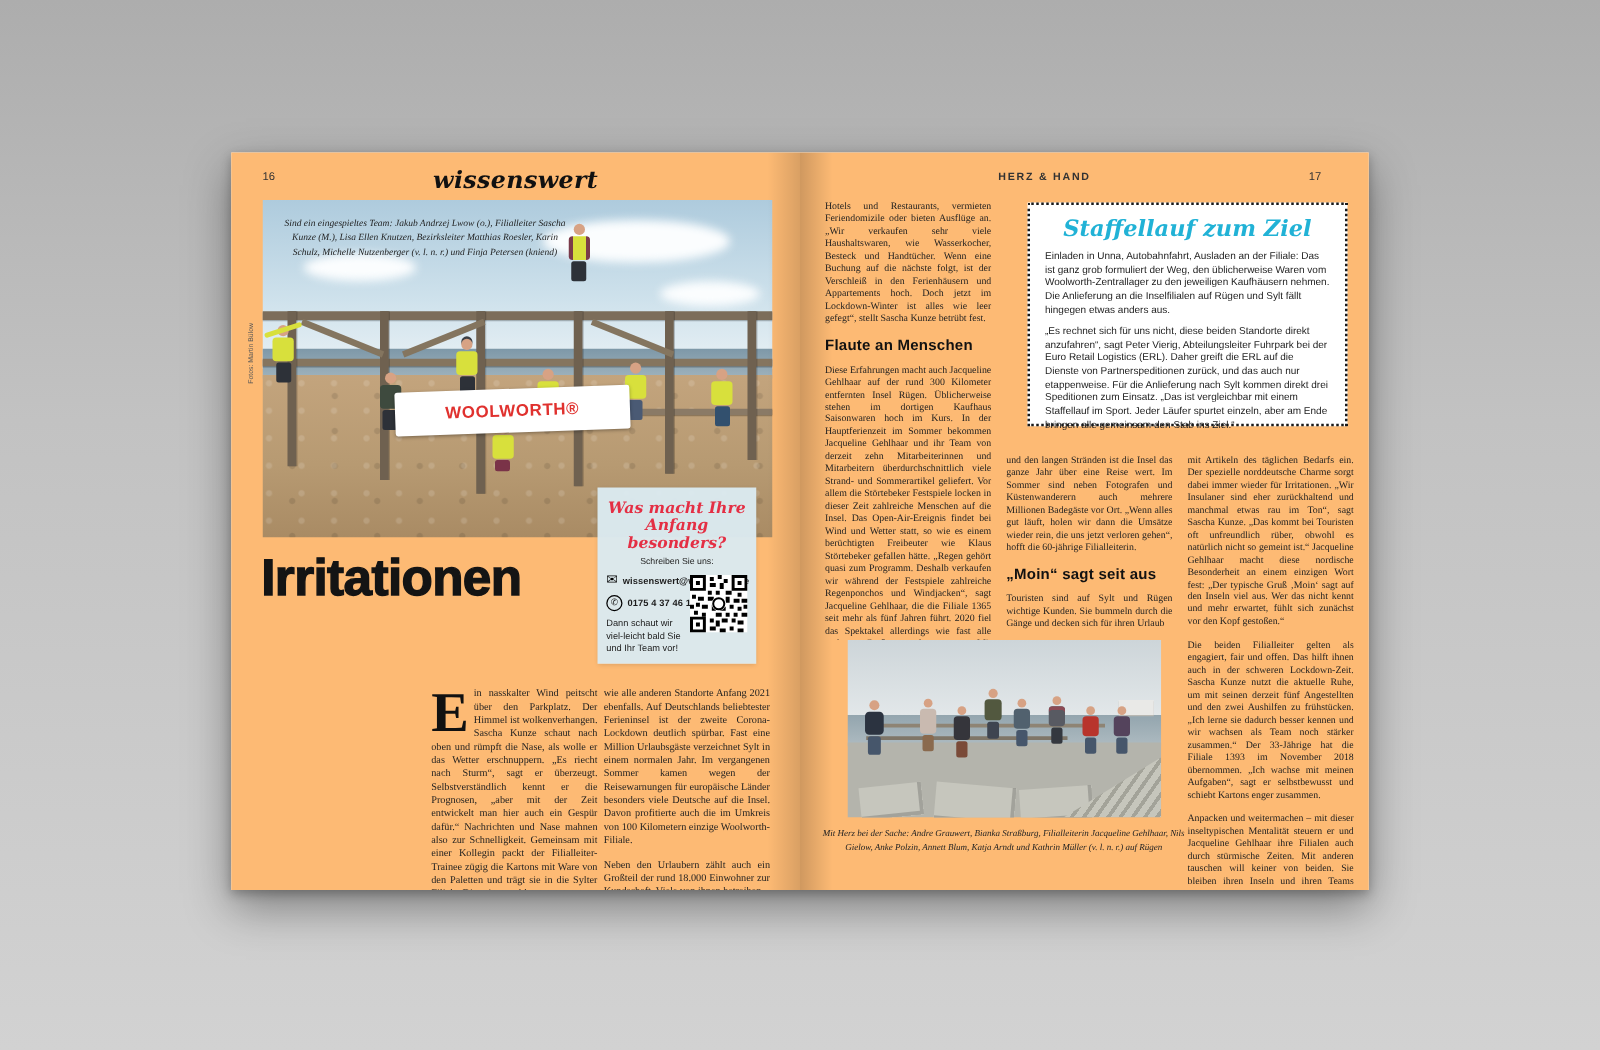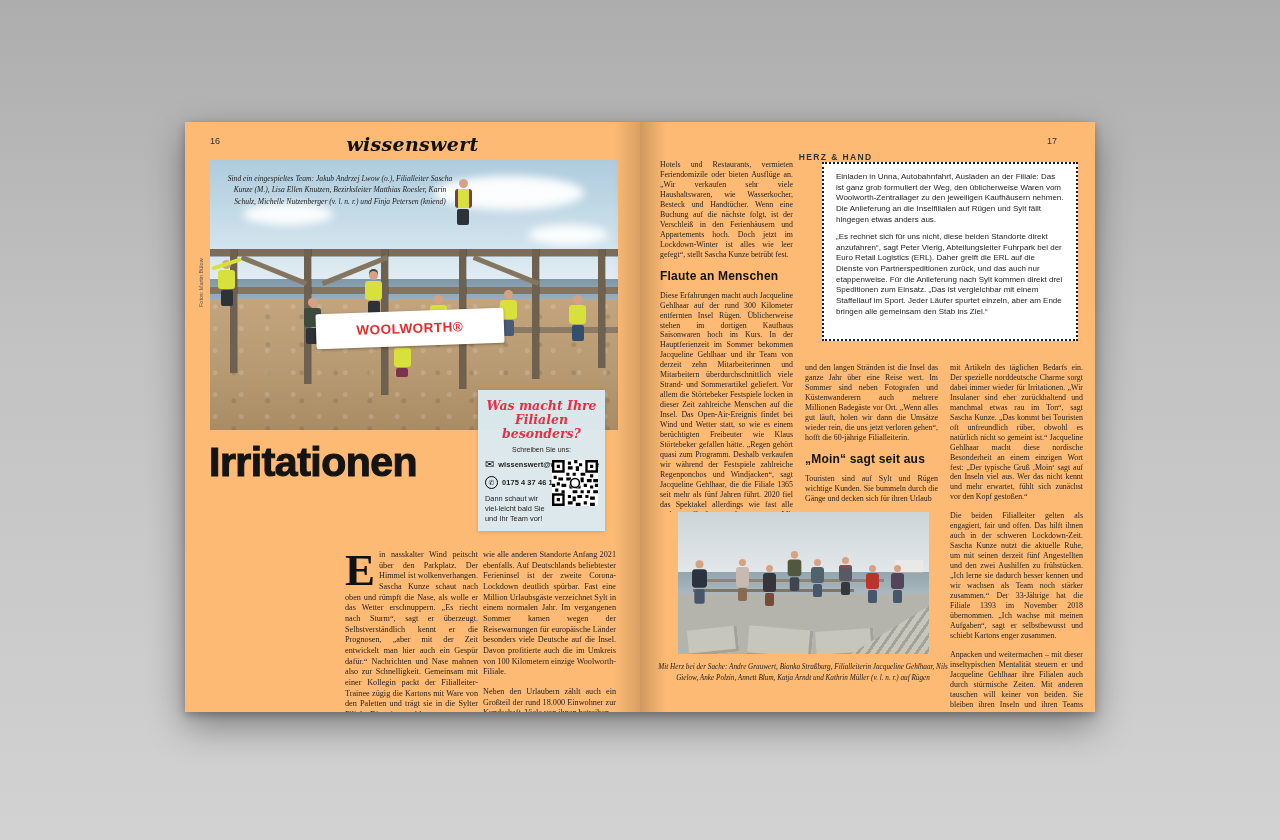--- a/index.html
+++ b/index.html
@@ -19,21 +19,21 @@
     background:linear-gradient(to left,rgba(0,0,0,.14),rgba(0,0,0,0));pointer-events:none;}
   .page-right::before{content:"";position:absolute;top:0;left:0;width:26px;height:100%;
     background:linear-gradient(to right,rgba(0,0,0,.18),rgba(0,0,0,0));pointer-events:none;z-index:9;}
 
   
   .pg-num{position:absolute;top:14px;font-size:9px;color:#333;}
   .pg-num.l{left:25px;} .pg-num.r{right:38px;}
   .mag-name{position:absolute;top:11px;left:50%;transform:translateX(-50%);
     font-family:"DejaVu Serif",serif;font-style:italic;font-weight:bold;
     font-size:19px;color:#111;letter-spacing:.3px;}
-  .section-name{position:absolute;top:30px;left:43%;transform:translateX(-50%);
+  .section-name{position:absolute;top:14px;left:43%;transform:translateX(-50%);
     font-size:8.5px;font-weight:bold;letter-spacing:1.4px;color:#333;}
 
   
   .photo-left{position:absolute;left:25px;top:38px;width:408px;height:270px;overflow:hidden;}
   .sky{position:absolute;left:0;top:0;right:0;height:50%;
     background:linear-gradient(180deg,#aecbdd 0%,#cfe2ec 60%,#e9f1f5 100%);}
   .cloud{position:absolute;background:#fbfdfe;border-radius:50%;filter:blur(4px);}
   .sea{position:absolute;left:0;top:44%;right:0;height:9%;
     background:linear-gradient(180deg,#7e98a8,#9fb3bd);}
   .sand{position:absolute;left:0;top:52%;right:0;bottom:0;
@@ -201,21 +201,21 @@
           </div>
 
         <div class="ww-sign">WOOLWORTH®</div>
 
         <div class="photo-caption-left">Sind ein eingespieltes Team: Jakub Andrzej Lwow (o.), Filialleiter Sascha Kunze (M.), Lisa Ellen Knutzen, Bezirksleiter Matthias Roesler, Karin Schulz, Michelle Nutzenberger (v. l. n. r.) und Finja Petersen (kniend)</div>
       </div>
 
       <div class="infobox">
         <div class="infobox-title">
           <div>Was macht Ihre</div>
-          <div>Filialen besonders?</div>
+          <div>Anfang besonders?</div>
         </div>
         <div class="infobox-sub">Schreiben Sie uns:</div>
         <div class="contact-row">
           <span class="mail-icon">✉</span>
           <span class="contact-text">wissenswert@woolworth.de</span>
         </div>
         <div class="contact-row">
           <span class="wa-icon">✆</span>
           <span class="contact-text">0175 4 37 46 14</span>
         </div>
@@ -250,20 +250,21 @@
       <span class="section-name">HERZ &amp; HAND</span>
       <span class="pg-num r">17</span>
 
       <div class="bodycol rcol rcol1">
         <p>Hotels und Restaurants, vermieten Feriendomizile oder bieten Ausflüge an. „Wir verkaufen sehr viele Haushaltswaren, wie Wasserkocher, Besteck und Handtücher. Wenn eine Buchung auf die nächste folgt, ist der Verschleiß in den Ferienhäusern und Appartements hoch. Doch jetzt im Lockdown-Winter ist alles wie leer gefegt“, stellt Sascha Kunze betrübt fest.</p>
         <div class="subhead">Flaute an Menschen</div>
         <p>Diese Erfahrungen macht auch Jacqueline Gehlhaar auf der rund 300 Kilometer entfernten Insel Rügen. Üblicherweise stehen im dortigen Kaufhaus Saisonwaren hoch im Kurs. In der Hauptferienzeit im Sommer bekommen Jacqueline Gehlhaar und ihr Team von derzeit zehn Mitarbeiterinnen und Mitarbeitern überdurchschnittlich viele Strand- und Sommerartikel geliefert. Vor allem die Störtebeker Festspiele locken in dieser Zeit zahlreiche Menschen auf die Insel. Das Open-Air-Ereignis findet bei Wind und Wetter statt, so wie es einem berüchtigten Freibeuter wie Klaus Störtebeker gefallen hätte. „Regen gehört quasi zum Programm. Deshalb verkaufen wir während der Festspiele zahlreiche Regenponchos und Windjacken“, sagt Jacqueline Gehlhaar, die die Filiale 1365 seit mehr als fünf Jahren führt. 2020 fiel das Spektakel allerdings wie fast alle anderem Großveranstaltungen aus. Mit ihrer berühmten Kreideküste</p>
       </div>
 
       <div class="relay-box">
+        <div class="relay-title">Staffellauf zum Ziel</div>
         <p>Einladen in Unna, Autobahnfahrt, Ausladen an der Filiale: Das ist ganz grob formuliert der Weg, den üblicherweise Waren vom Woolworth-Zentrallager zu den jeweiligen Kaufhäusern nehmen. Die Anlieferung an die Inselfilialen auf Rügen und Sylt fällt hingegen etwas anders aus.</p>
         <p>„Es rechnet sich für uns nicht, diese beiden Standorte direkt anzufahren“, sagt Peter Vierig, Abteilungsleiter Fuhrpark bei der Euro Retail Logistics (ERL). Daher greift die ERL auf die Dienste von Partnerspeditionen zurück, und das auch nur etappenweise. Für die Anlieferung nach Sylt kommen direkt drei Speditionen zum Einsatz. „Das ist vergleichbar mit einem Staffellauf im Sport. Jeder Läufer spurtet einzeln, aber am Ende bringen alle gemeinsam den Stab ins Ziel.“</p>
       </div>
 
       <div class="bodycol rcol rcol2">
         <p>und den langen Stränden ist die Insel das ganze Jahr über eine Reise wert. Im Sommer sind neben Fotografen und Küstenwanderern auch mehrere Millionen Badegäste vor Ort. „Wenn alles gut läuft, holen wir dann die Umsätze wieder rein, die uns jetzt verloren gehen“, hofft die 60-jährige Filialleiterin.</p>
         <div class="subhead">„Moin“ sagt seit aus</div>
         <p>Touristen sind auf Sylt und Rügen wichtige Kunden. Sie bummeln durch die Gänge und decken sich für ihren Urlaub</p>
       </div>
 

